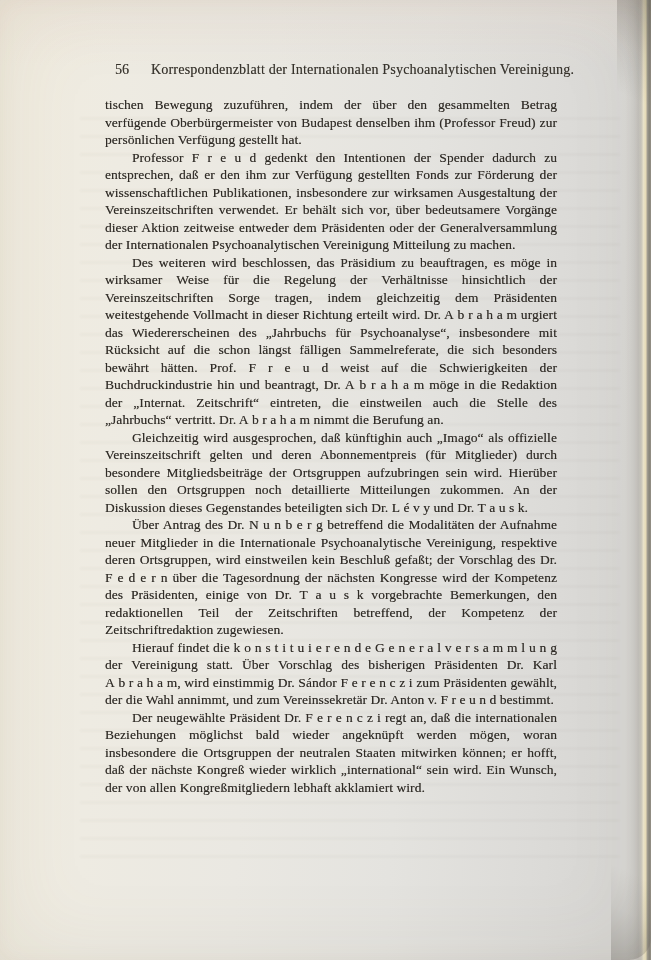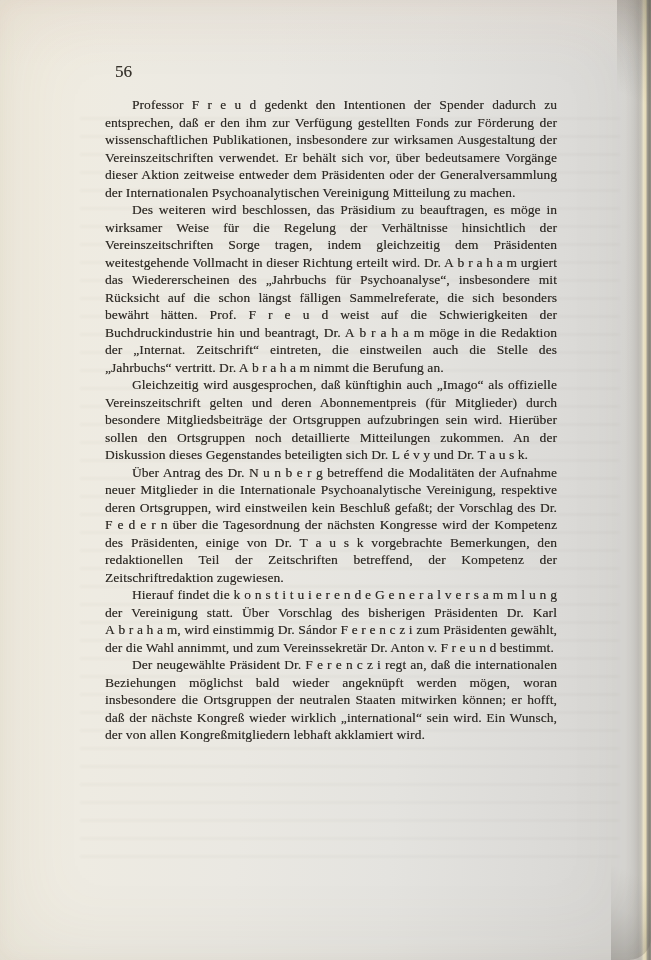--- a/index.html
+++ b/index.html
@@ -80,21 +80,21 @@
     border-bottom-right-radius: 22px;
     background: linear-gradient(25deg, rgba(70,66,60,0.28) 0%, rgba(70,66,60,0.08) 40%, transparent 70%);
   }
   .header {
     position: absolute;
     top: 62px;
     left: 105px;
     width: 452px;
     display: flex;
     align-items: baseline;
-    font-size: 17px;
+    font-size: 14px;
     color: #38342d;
     text-shadow: 0.2px 0.2px 0.3px rgba(56,52,45,0.5);
     white-space: nowrap;
   }
   .pagenum { padding-left: 10px; }
   .runhead { margin-left: 22px; letter-spacing: 0.2px; }
   .body {
     position: absolute;
     top: 96px;
     left: 105px;
@@ -111,23 +111,25 @@
   }
   .body p.indent { text-indent: 27px; }
 </style>
 </head>
 <body>
 
 <div class="page">
 
   <div class="header">
     <span class="pagenum">56</span>
+    <span class="runhead">Korrespondenzblatt der Internationalen Psychoanalytischen Vereinigung.</span>
   </div>
 
   <div class="body">
+      <p>tischen Bewegung zuzuführen, indem der über den gesammelten Betrag verfügende Oberbürgermeister von Budapest denselben ihm (Professor Freud) zur persönlichen Verfügung gestellt hat.</p>
       <p class="indent">Professor F&nbsp;r&nbsp;e&nbsp;u&nbsp;d gedenkt den Intentionen der Spender dadurch zu entsprechen, daß er den ihm zur Verfügung gestellten Fonds zur Förderung der wissenschaftlichen Publikationen, insbesondere zur wirksamen Ausgestaltung der Vereinszeitschriften verwendet. Er behält sich vor, über bedeutsamere Vorgänge dieser Aktion zeitweise entweder dem Präsidenten oder der Generalversammlung der Internationalen Psychoanalytischen Vereinigung Mitteilung zu machen.</p>
       <p class="indent">Des weiteren wird beschlossen, das Präsidium zu beauftragen, es möge in wirksamer Weise für die Regelung der Verhältnisse hinsichtlich der Vereinszeitschriften Sorge tragen, indem gleichzeitig dem Präsidenten weitestgehende Vollmacht in dieser Richtung erteilt wird. Dr. A&nbsp;b&nbsp;r&nbsp;a&nbsp;h&nbsp;a&nbsp;m urgiert das Wiedererscheinen des „Jahrbuchs für Psychoanalyse“, insbesondere mit Rücksicht auf die schon längst fälligen Sammelreferate, die sich besonders bewährt hätten. Prof. F&nbsp;r&nbsp;e&nbsp;u&nbsp;d weist auf die Schwierigkeiten der Buchdruckindustrie hin und beantragt, Dr. A&nbsp;b&nbsp;r&nbsp;a&nbsp;h&nbsp;a&nbsp;m möge in die Redaktion der „Internat. Zeitschrift“ eintreten, die einstweilen auch die Stelle des „Jahrbuchs“ vertritt. Dr. A&nbsp;b&nbsp;r&nbsp;a&nbsp;h&nbsp;a&nbsp;m nimmt die Berufung an.</p>
       <p class="indent">Gleichzeitig wird ausgesprochen, daß künftighin auch „Imago“ als offizielle Vereinszeitschrift gelten und deren Abonnementpreis (für Mitglieder) durch besondere Mitgliedsbeiträge der Ortsgruppen aufzubringen sein wird. Hierüber sollen den Ortsgruppen noch detaillierte Mitteilungen zukommen. An der Diskussion dieses Gegenstandes beteiligten sich Dr. L&nbsp;é&nbsp;v&nbsp;y und Dr. T&nbsp;a&nbsp;u&nbsp;s&nbsp;k.</p>
       <p class="indent">Über Antrag des Dr. N&nbsp;u&nbsp;n&nbsp;b&nbsp;e&nbsp;r&nbsp;g betreffend die Modalitäten der Aufnahme neuer Mitglieder in die Internationale Psychoanalytische Vereinigung, respektive deren Ortsgruppen, wird einstweilen kein Beschluß gefaßt; der Vorschlag des Dr. F&nbsp;e&nbsp;d&nbsp;e&nbsp;r&nbsp;n über die Tagesordnung der nächsten Kongresse wird der Kompetenz des Präsidenten, einige von Dr. T&nbsp;a&nbsp;u&nbsp;s&nbsp;k vorgebrachte Bemerkungen, den redaktionellen Teil der Zeitschriften betreffend, der Kompetenz der Zeitschriftredaktion zugewiesen.</p>
       <p class="indent">Hierauf findet die k&nbsp;o&nbsp;n&nbsp;s&nbsp;t&nbsp;i&nbsp;t&nbsp;u&nbsp;i&nbsp;e&nbsp;r&nbsp;e&nbsp;n&nbsp;d&nbsp;e G&nbsp;e&nbsp;n&nbsp;e&nbsp;r&nbsp;a&nbsp;l&nbsp;v&nbsp;e&nbsp;r&nbsp;s&nbsp;a&nbsp;m&nbsp;m&nbsp;l&nbsp;u&nbsp;n&nbsp;g der Vereinigung statt. Über Vorschlag des bisherigen Präsidenten Dr. Karl A&nbsp;b&nbsp;r&nbsp;a&nbsp;h&nbsp;a&nbsp;m, wird einstimmig Dr. Sándor F&nbsp;e&nbsp;r&nbsp;e&nbsp;n&nbsp;c&nbsp;z&nbsp;i zum Präsidenten gewählt, der die Wahl annimmt, und zum Vereinssekretär Dr. Anton v. F&nbsp;r&nbsp;e&nbsp;u&nbsp;n&nbsp;d bestimmt.</p>
       <p class="indent">Der neugewählte Präsident Dr. F&nbsp;e&nbsp;r&nbsp;e&nbsp;n&nbsp;c&nbsp;z&nbsp;i regt an, daß die internationalen Beziehungen möglichst bald wieder angeknüpft werden mögen, woran insbesondere die Ortsgruppen der neutralen Staaten mitwirken können; er hofft, daß der nächste Kongreß wieder wirklich „international“ sein wird. Ein Wunsch, der von allen Kongreßmitgliedern lebhaft akklamiert wird.</p>
     </div>
 
   <div class="ghost-bleed"></div>
   <div class="edge-right"></div>

